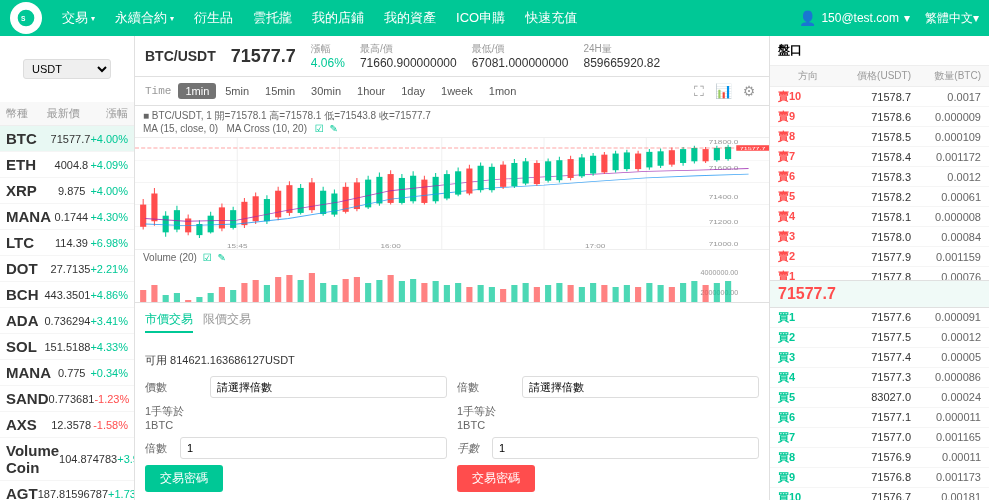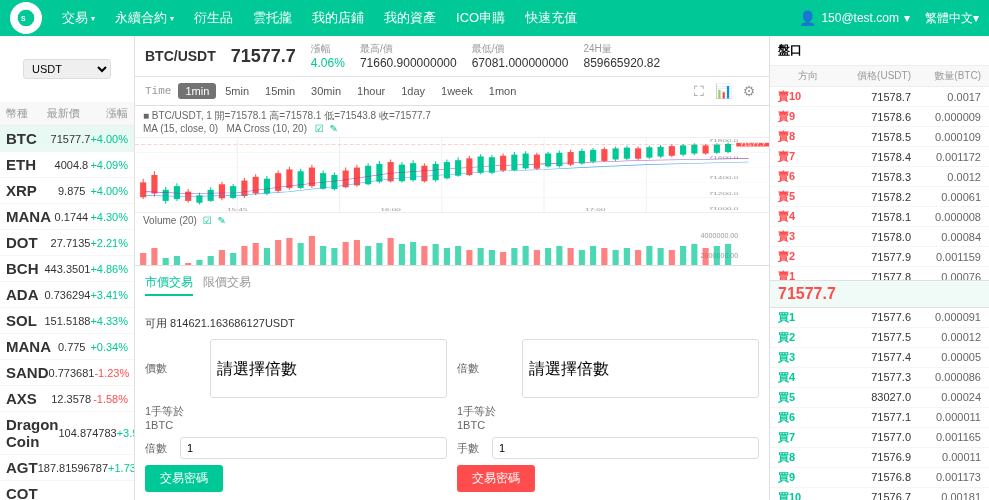--- a/index.html
+++ b/index.html
@@ -87,21 +87,21 @@
     .order-item { display: flex; align-items: center; padding: 2px 8px; border-bottom: 1px solid #f5f5f5; }
     .order-item .dir { width: 40px; font-size: 11px; font-weight: bold; }
     .order-item .dir.ask { color: #ff4d4d; }
     .order-item .dir.bid { color: #00c896; }
     .order-item .price { flex: 1; font-size: 11px; text-align: right; color: #333; }
     .order-item .qty { width: 70px; font-size: 11px; text-align: right; color: #666; }
     .spread-row { padding: 4px 8px; background: #f0faf7; border-top: 1px solid #e0e0e0; border-bottom: 1px solid #e0e0e0; }
     .spread-price { font-size: 16px; font-weight: bold; color: #ff4d4d; }
 
     .select-wrapper { position: relative; flex: 1; }
-    .select-wrapper select { width: 100%; border: 1px solid #ddd; padding: 20px 6px; font-size: 16px; border-radius: 3px; appearance: none; background: #fff; }
+    .select-wrapper select { width: 100%; border: 1px solid #ddd; padding: 4px 6px; font-size: 11px; border-radius: 3px; appearance: none; background: #fff; }
 
     
     .chart-canvas { width: 100%; height: 100%; }
   </style>
 </head>
 <body>
 
 <nav class="top-nav">
   <div class="logo">
     <svg viewBox="0 0 24 24" fill="#00c896">
@@ -175,20 +175,25 @@
     <span class="coin-name">XRP</span>
     <span class="coin-price">9.875</span>
     <span class="coin-change up">+4.00%</span>
   </div>
         <div class="coin-item">
     <span class="coin-name">MANA</span>
     <span class="coin-price">0.1744</span>
     <span class="coin-change up">+4.30%</span>
   </div>
         <div class="coin-item">
+    <span class="coin-name">LTC</span>
+    <span class="coin-price">114.39</span>
+    <span class="coin-change up">+6.98%</span>
+  </div>
+        <div class="coin-item">
     <span class="coin-name">DOT</span>
     <span class="coin-price">27.7135</span>
     <span class="coin-change up">+2.21%</span>
   </div>
         <div class="coin-item">
     <span class="coin-name">BCH</span>
     <span class="coin-price">443.3501</span>
     <span class="coin-change up">+4.86%</span>
   </div>
         <div class="coin-item">
@@ -210,21 +215,21 @@
     <span class="coin-name">SAND</span>
     <span class="coin-price">0.773681</span>
     <span class="coin-change down">-1.23%</span>
   </div>
         <div class="coin-item">
     <span class="coin-name">AXS</span>
     <span class="coin-price">12.3578</span>
     <span class="coin-change down">-1.58%</span>
   </div>
         <div class="coin-item">
-    <span class="coin-name">Dragon Coin</span>
+    <span class="coin-name">Volume Coin</span>
     <span class="coin-price">104.874783</span>
     <span class="coin-change up">+3.99%</span>
   </div>
         <div class="coin-item">
     <span class="coin-name">AGT</span>
     <span class="coin-price">187.81596787</span>
     <span class="coin-change up">+1.73%</span>
   </div>
         <div class="coin-item">
     <span class="coin-name">COT</span>
@@ -530,21 +535,21 @@
             <div class="select-wrapper">
               <select class="form-input">
                 <option>請選擇倍數</option>
               </select>
             </div>
           </div>
           <div class="form-qty">
             <span class="form-label">1手等於1BTC</span>
           </div>
           <div class="form-qty">
-            <span class="form-label" style="width:30px;">手數</span>
+            <span class="form-label" style="width:30px;font-style:italic;">手數</span>
             <input type="number" value="1" class="form-input" style="width: 60px;">
           </div>
           <div>
             <button class="submit-btn sell">交易密碼</button>
           </div>
         </div>
       </div>
     </div>
   </div>
 

